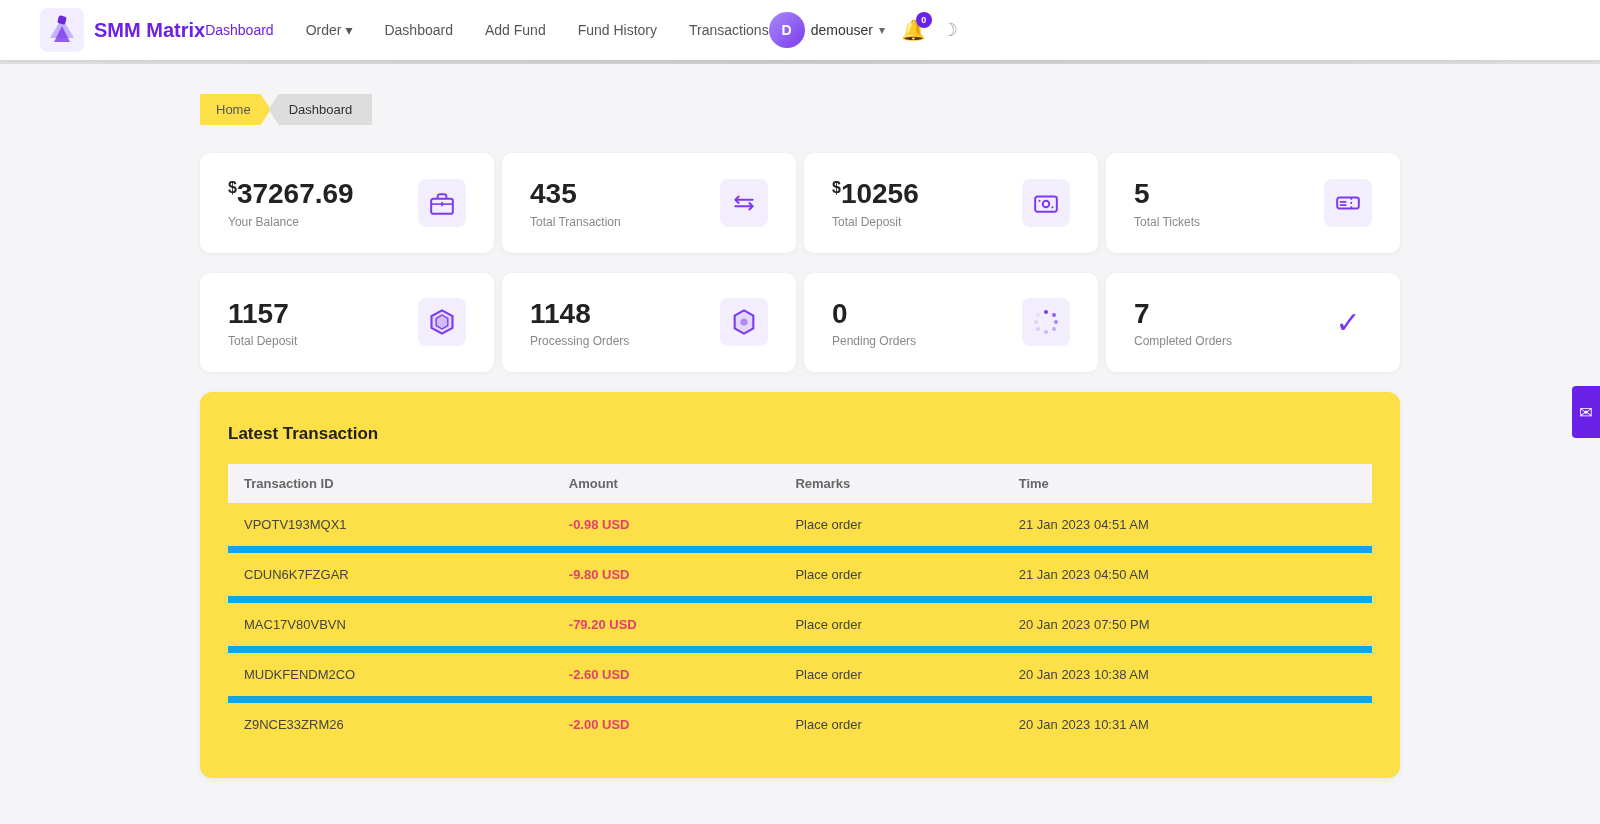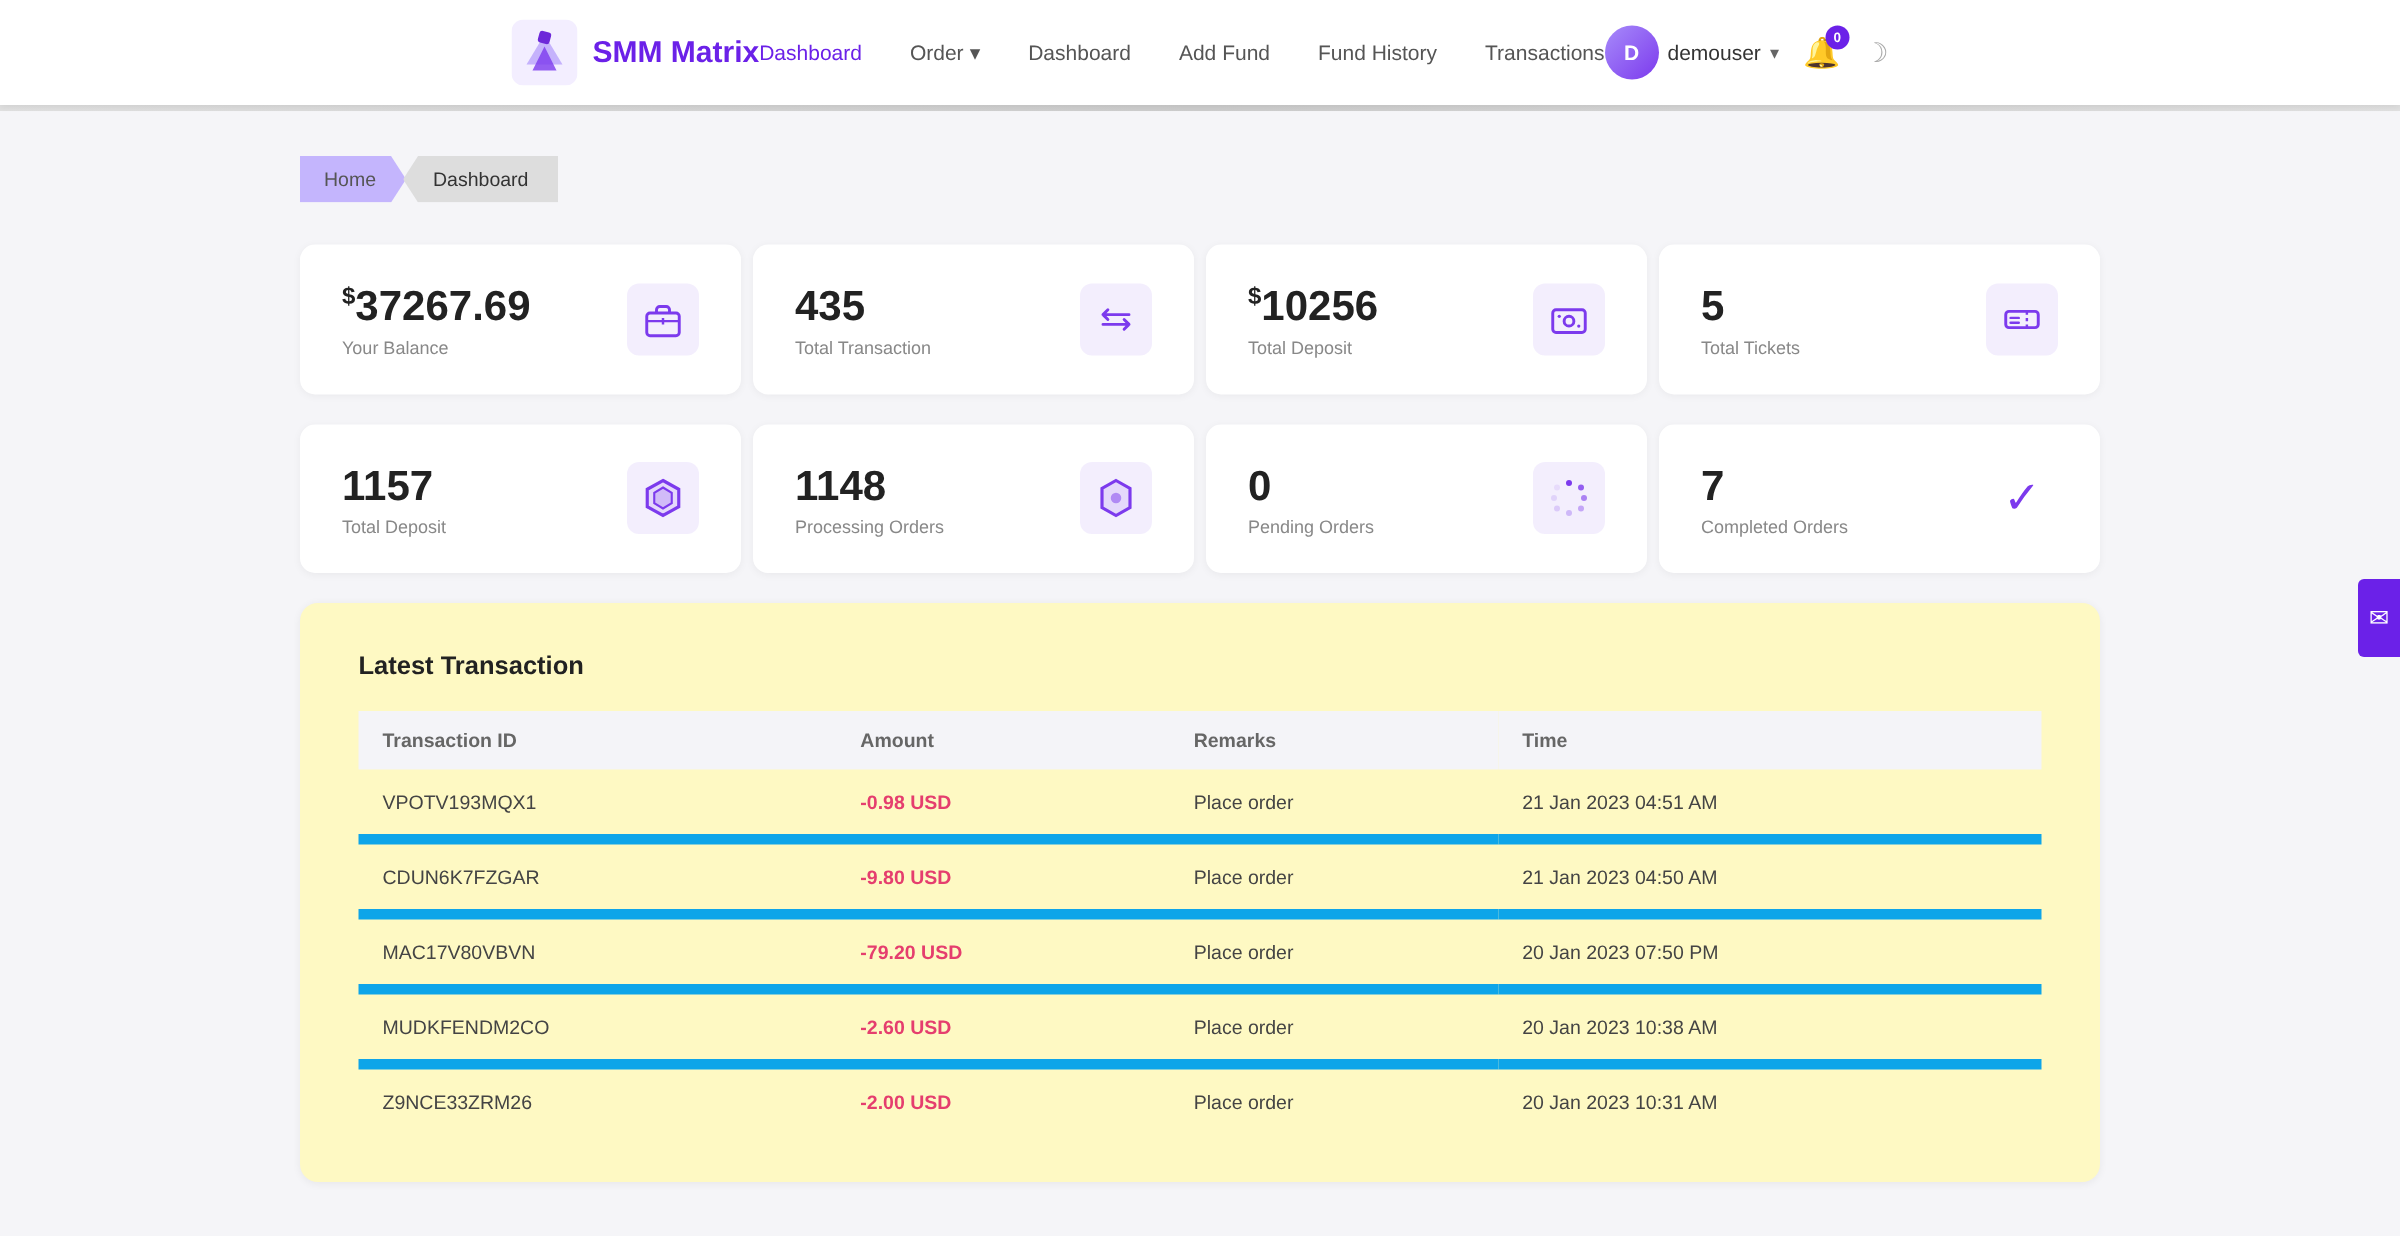--- a/index.html
+++ b/index.html
@@ -6,24 +6,24 @@
     body {
       font-family: 'Segoe UI', Arial, sans-serif;
       background: #f5f5f8;
       color: #333;
       min-height: 824px;
     }
 
     
     .navbar {
       background: #fff;
-      height: 70px;
-      display: flex;
-      align-items: center;
-      justify-content: center;
+      height: 60px;
+      display: flex;
+      align-items: center;
+      justify-content: flex-start;
       padding: 0 40px;
       box-shadow: 0 1px 4px rgba(0,0,0,0.07);
       position: relative;
       z-index: 10;
     }
     .navbar-brand {
       display: flex;
       align-items: center;
       gap: 10px;
     }
@@ -135,21 +135,21 @@
       padding: 30px 200px 40px 200px;
     }
 
     
     .breadcrumb {
       display: flex;
       align-items: center;
       margin-bottom: 28px;
     }
     .breadcrumb-item {
-      background: #c4b5fd;
+      background: #fde047;
       padding: 8px 20px 8px 16px;
       font-size: 13px;
       color: #555;
       position: relative;
       clip-path: polygon(0 0, calc(100% - 10px) 0, 100% 50%, calc(100% - 10px) 100%, 0 100%);
     }
     .breadcrumb-item.active {
       background: #ddd;
       margin-left: -2px;
       color: #333;
@@ -200,23 +200,23 @@
       background: rgba(107, 33, 232, 0.08);
       display: flex;
       align-items: center;
       justify-content: center;
       font-size: 22px;
       color: #7c3aed;
     }
 
     
     .transaction-section {
-      background: #fef9c3;
+      background: #fde047;
       border-radius: 12px;
-      padding: 32px 39px;
+      padding: 32px 28px;
       box-shadow: 0 1px 6px rgba(0,0,0,0.06);
     }
     .section-title {
       font-size: 17px;
       font-weight: 700;
       color: #222;
       margin-bottom: 20px;
     }
     .transaction-table {
       width: 100%;

